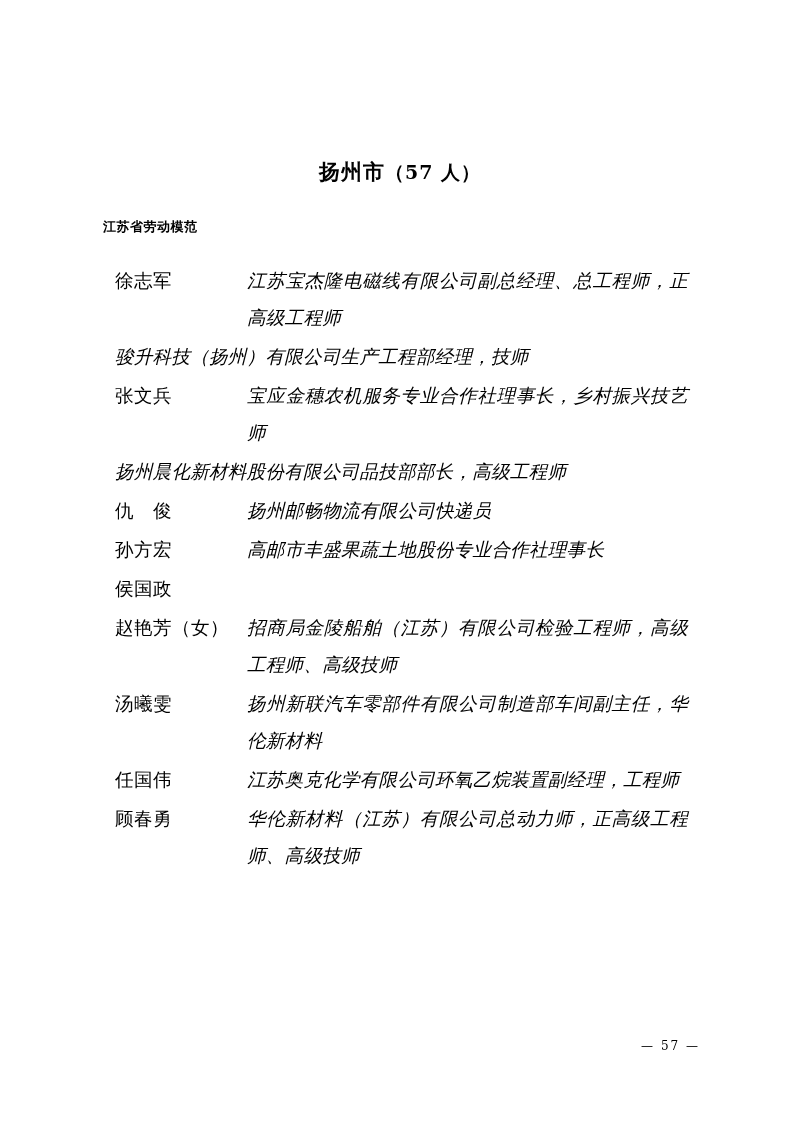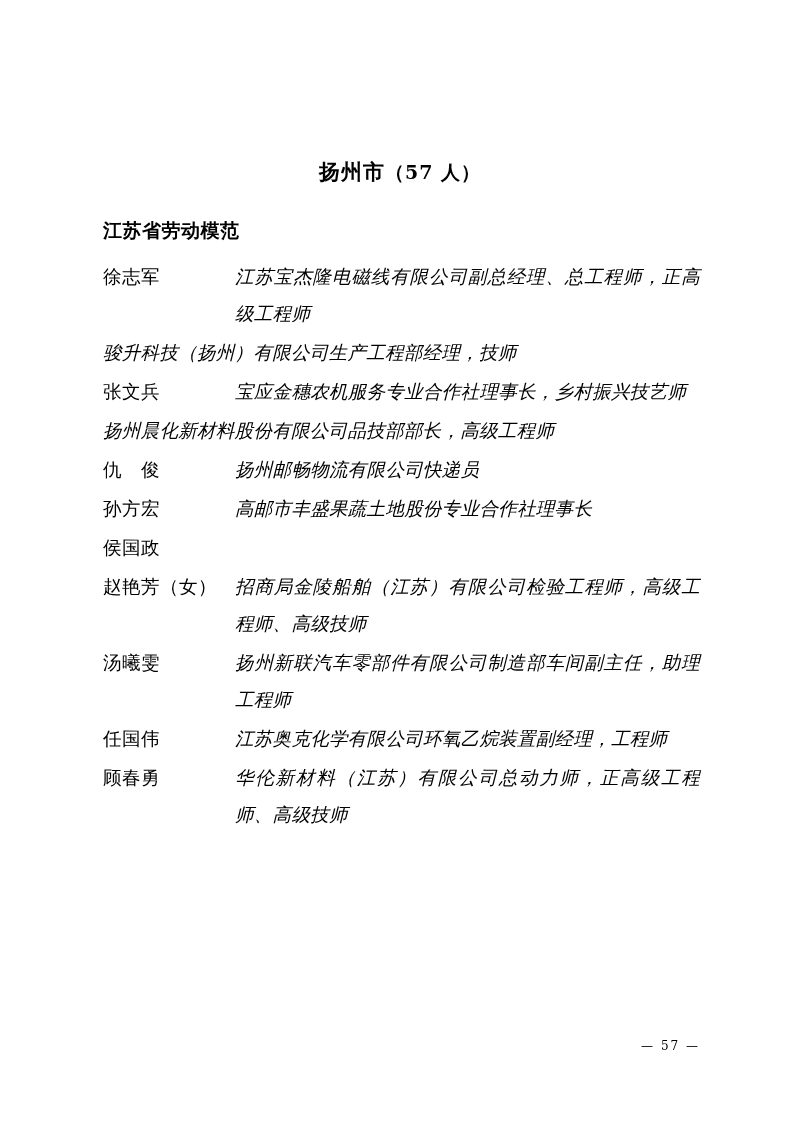--- a/index.html
+++ b/index.html
@@ -28,29 +28,29 @@
     font-weight: bold;
     letter-spacing: 1px;
     margin: 0;
     padding-top: 158px;
   }
   .doc-title .count {
     font-weight: bold;
     font-size: 19px;
   }
   .section-heading {
-    font-size: 19px;
+    font-size: 13px;
     font-weight: bold;
     margin: 0;
     padding-top: 32px;
     padding-left: 103px;
     letter-spacing: 0.5px;
   }
   .entry-list {
-    margin: 0;
+    margin: 12px;
     padding: 0;
     list-style: none;
     padding-top: 14px;
   }
   .entry {
     display: flex;
     align-items: flex-start;
     padding-left: 103px;
     padding-right: 100px;
     margin-bottom: 2px;
@@ -117,21 +117,21 @@
     </li>
     <li class="entry">
       <span class="entry-name">侯国政</span>
     </li>
     <li class="entry">
       <span class="entry-name wide">赵艳芳（女）</span>
       <span class="entry-desc">招商局金陵船舶（江苏）有限公司检验工程师，高级工程师、高级技师</span>
     </li>
     <li class="entry">
       <span class="entry-name">汤曦雯</span>
-      <span class="entry-desc">扬州新联汽车零部件有限公司制造部车间副主任，助理工程师</span>
+      <span class="entry-desc">扬州新联汽车零部件有限公司制造部车间副主任，华伦新材料</span>
     </li>
     <li class="entry">
       <span class="entry-name">任国伟</span>
       <span class="entry-desc">江苏奥克化学有限公司环氧乙烷装置副经理，工程师</span>
     </li>
     <li class="entry">
       <span class="entry-name">顾春勇</span>
       <span class="entry-desc">华伦新材料（江苏）有限公司总动力师，正高级工程师、高级技师</span>
     </li>
   </ul>

